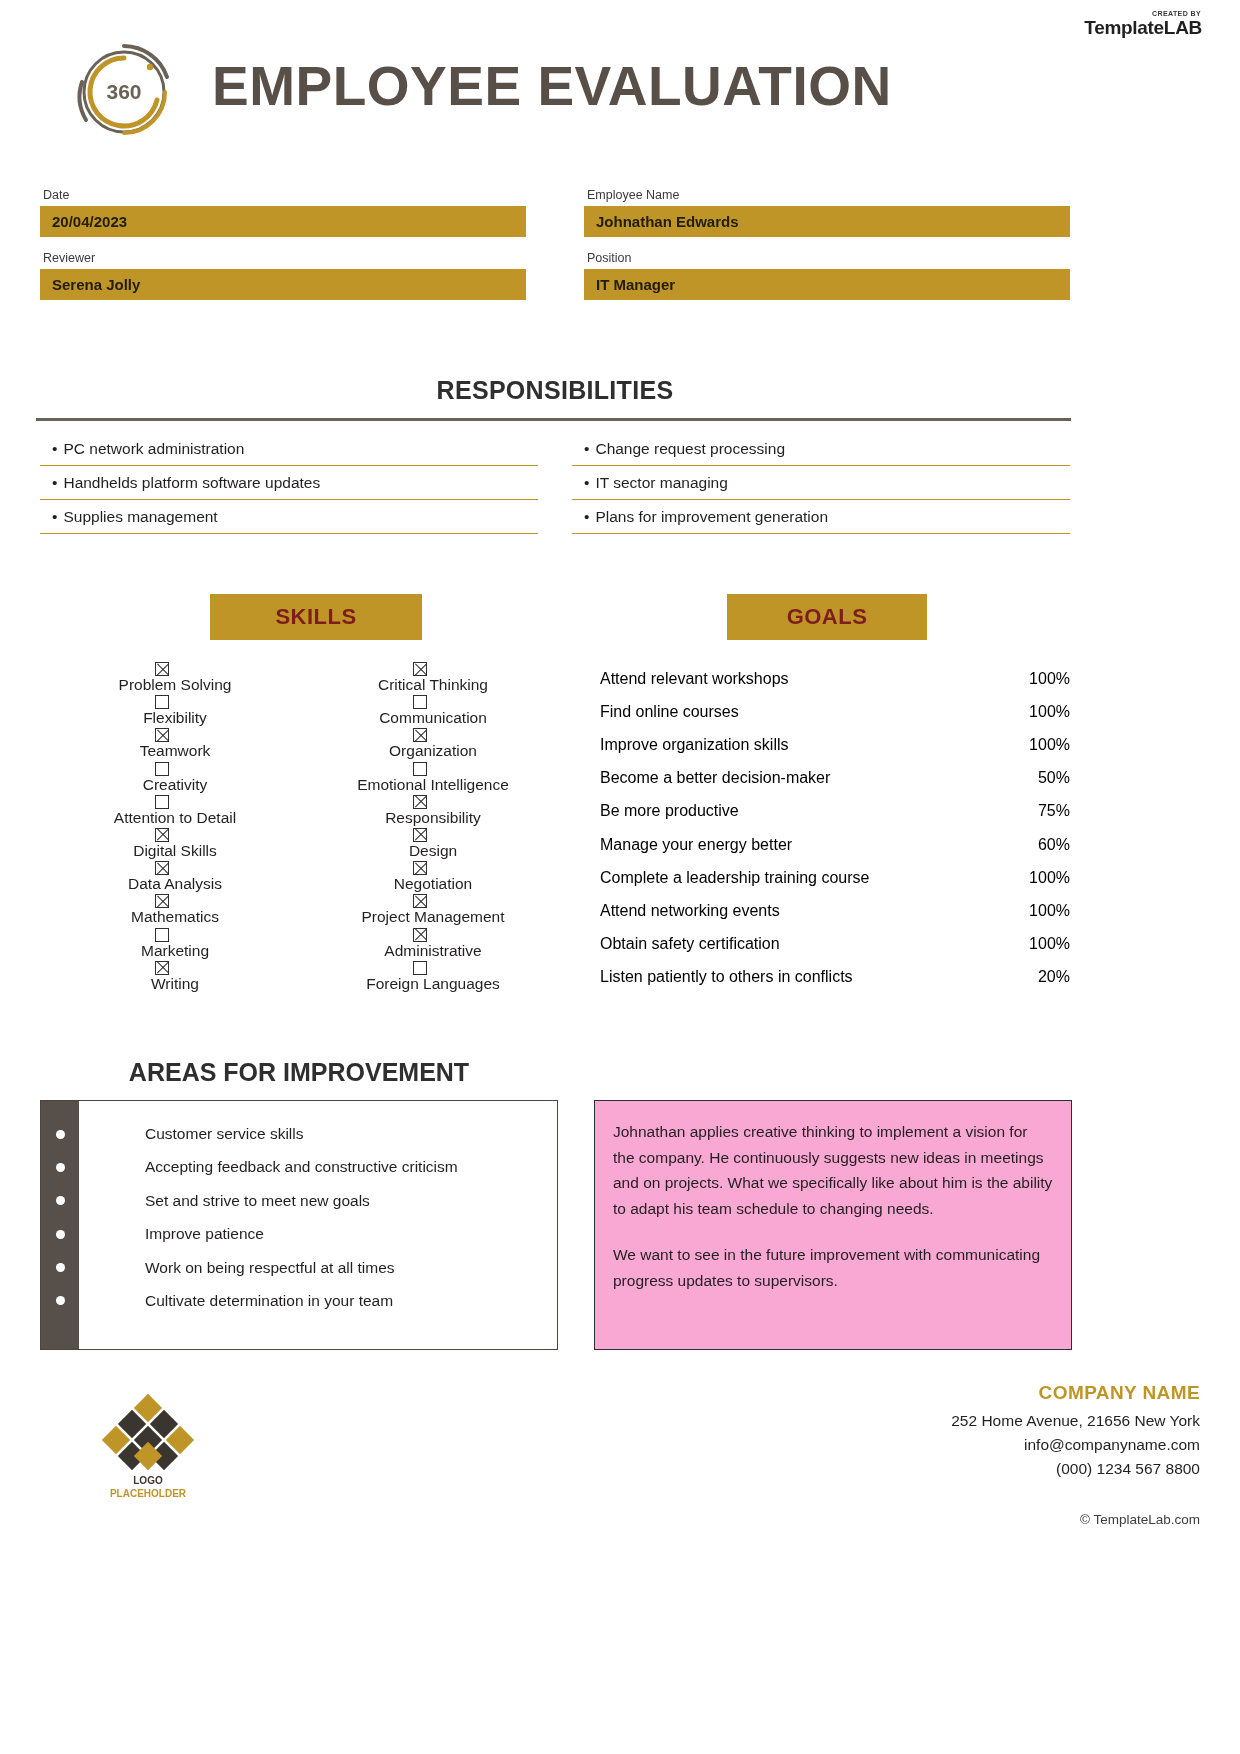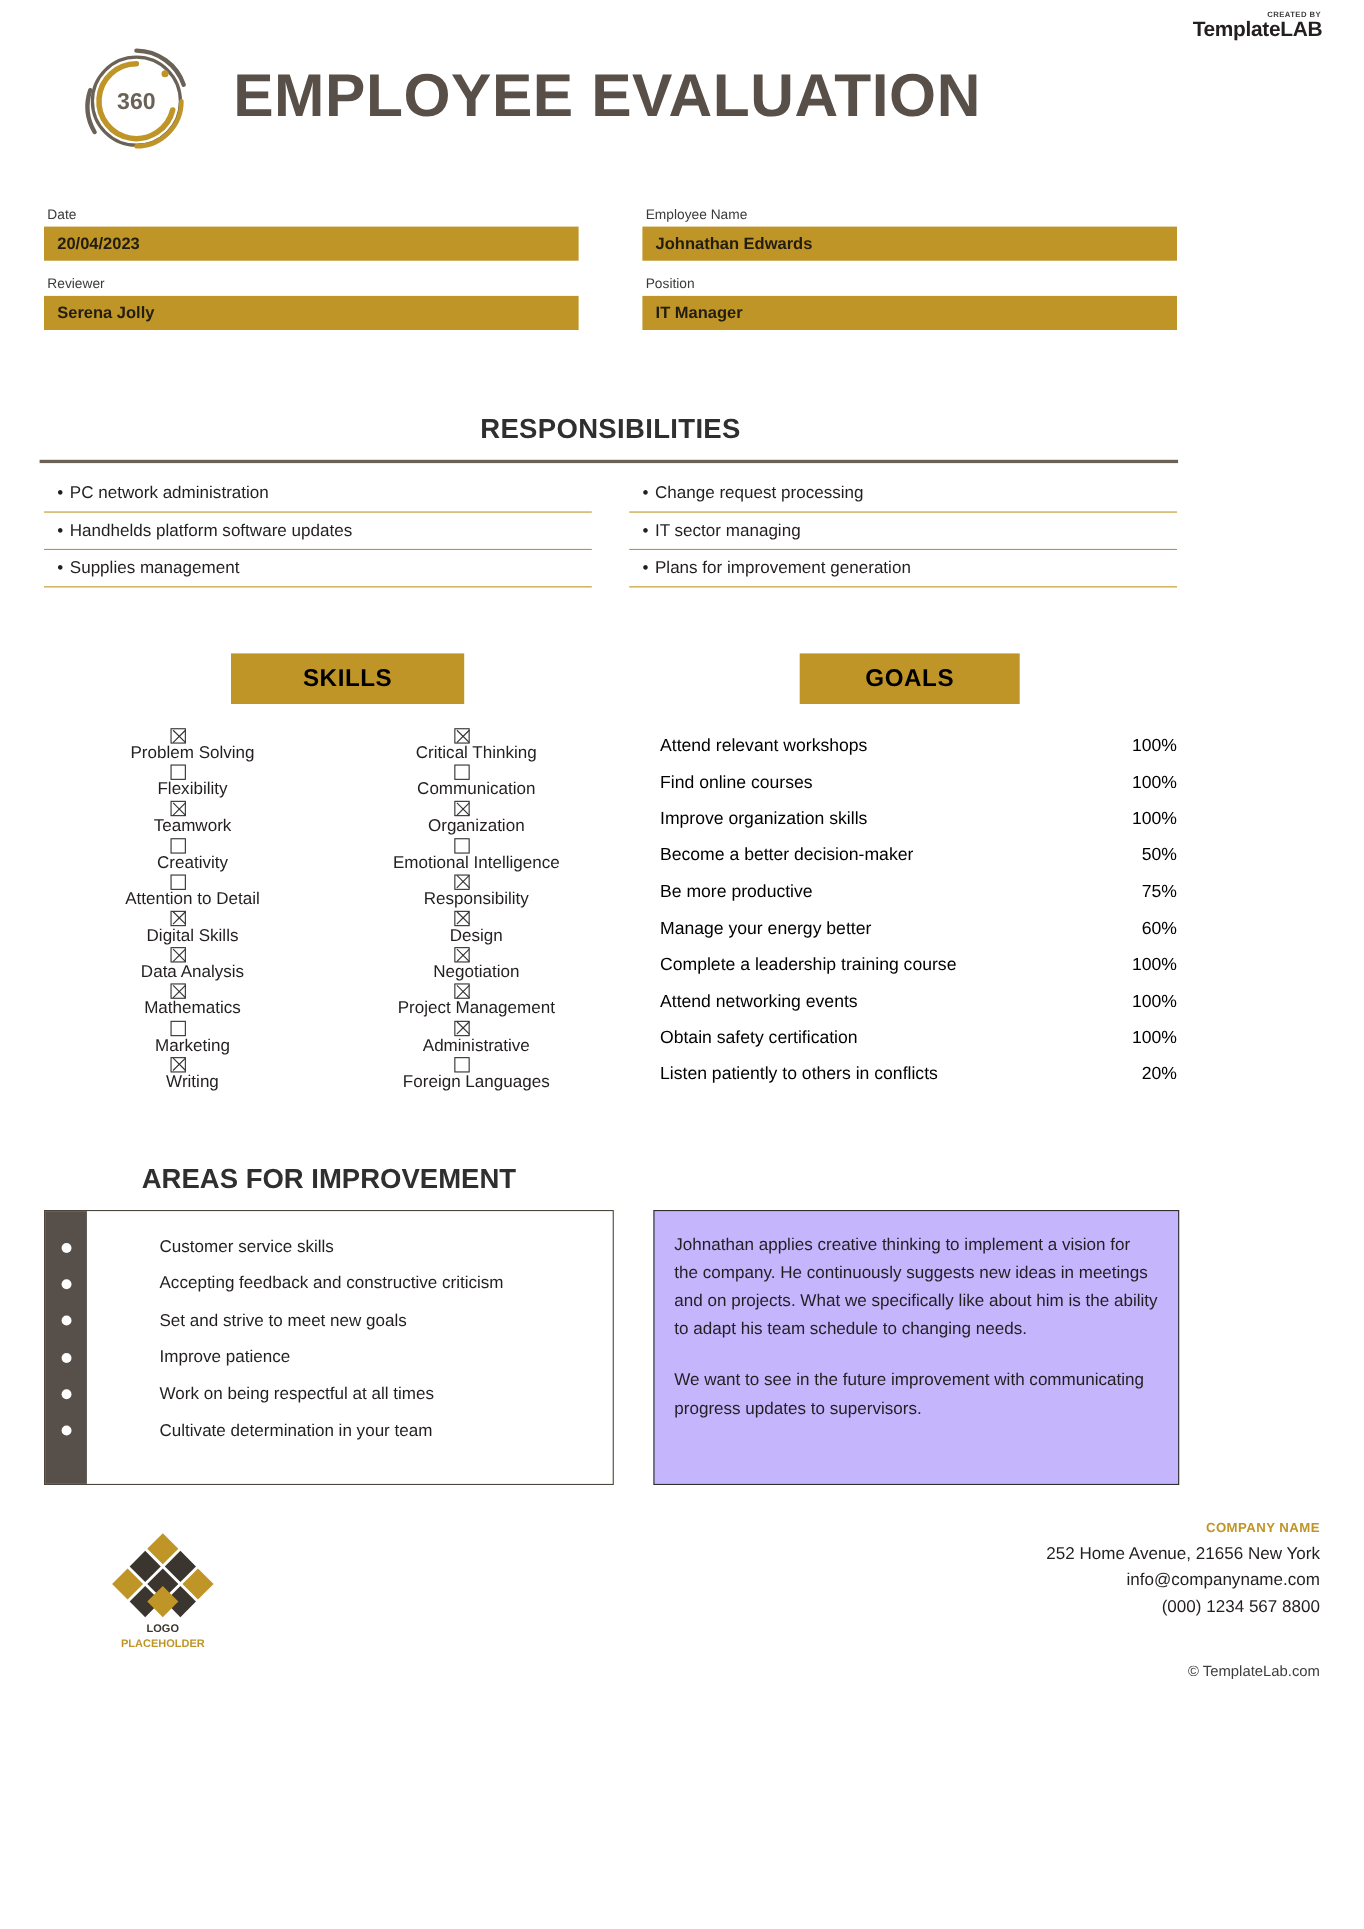--- a/index.html
+++ b/index.html
@@ -123,21 +123,21 @@
     padding-left: 12px;
   }
   .resp-item .b { margin-right: 6px; }
 
   
   .band {
     position: absolute;
     height: 46px;
     background: #bf9527;
     display: flex; align-items: center; justify-content: center;
-    font-size: 22px; font-weight: bold; color: #000000;
+    font-size: 22px; font-weight: bold; color: #7f1d1d;
     letter-spacing: .5px;
   }
   #skills-band { left: 210px; top: 594px; width: 212px; }
   #goals-band  { left: 727px; top: 594px; width: 200px; }
 
   .skills-wrap {
     position: absolute;
     left: 46px; top: 662px;
     width: 520px;
   }
@@ -223,21 +223,21 @@
     width: 9px; height: 9px;
     border-radius: 50%;
     background: #ffffff;
   }
 
   .oe-box {
     position: absolute;
     left: 594px; top: 1100px;
     width: 478px; height: 250px;
     border: 1.6px solid #2f2f2f;
-    background: #c4b5fd;
+    background: #f9a8d4;
     padding: 18px 18px 0 18px;
   }
   .oe-p {
     font-size: 15.5px;
     line-height: 25.5px;
     color: #231f20;
     margin: 0 0 21px 0;
   }
 
   
@@ -245,21 +245,21 @@
     position: absolute;
     left: 92px; top: 1392px;
     width: 112px; height: 112px;
   }
   .company {
     position: absolute;
     right: 40px; top: 1382px;
     text-align: right;
   }
   .company-name {
-    font-size: 12px; font-weight: bold;
+    font-size: 19px; font-weight: bold;
     color: #bf9527;
     letter-spacing: .4px;
     margin-bottom: 5px;
   }
   .company-line {
     font-size: 15.5px;
     color: #231f20;
     line-height: 24px;
   }
   .copyright {

